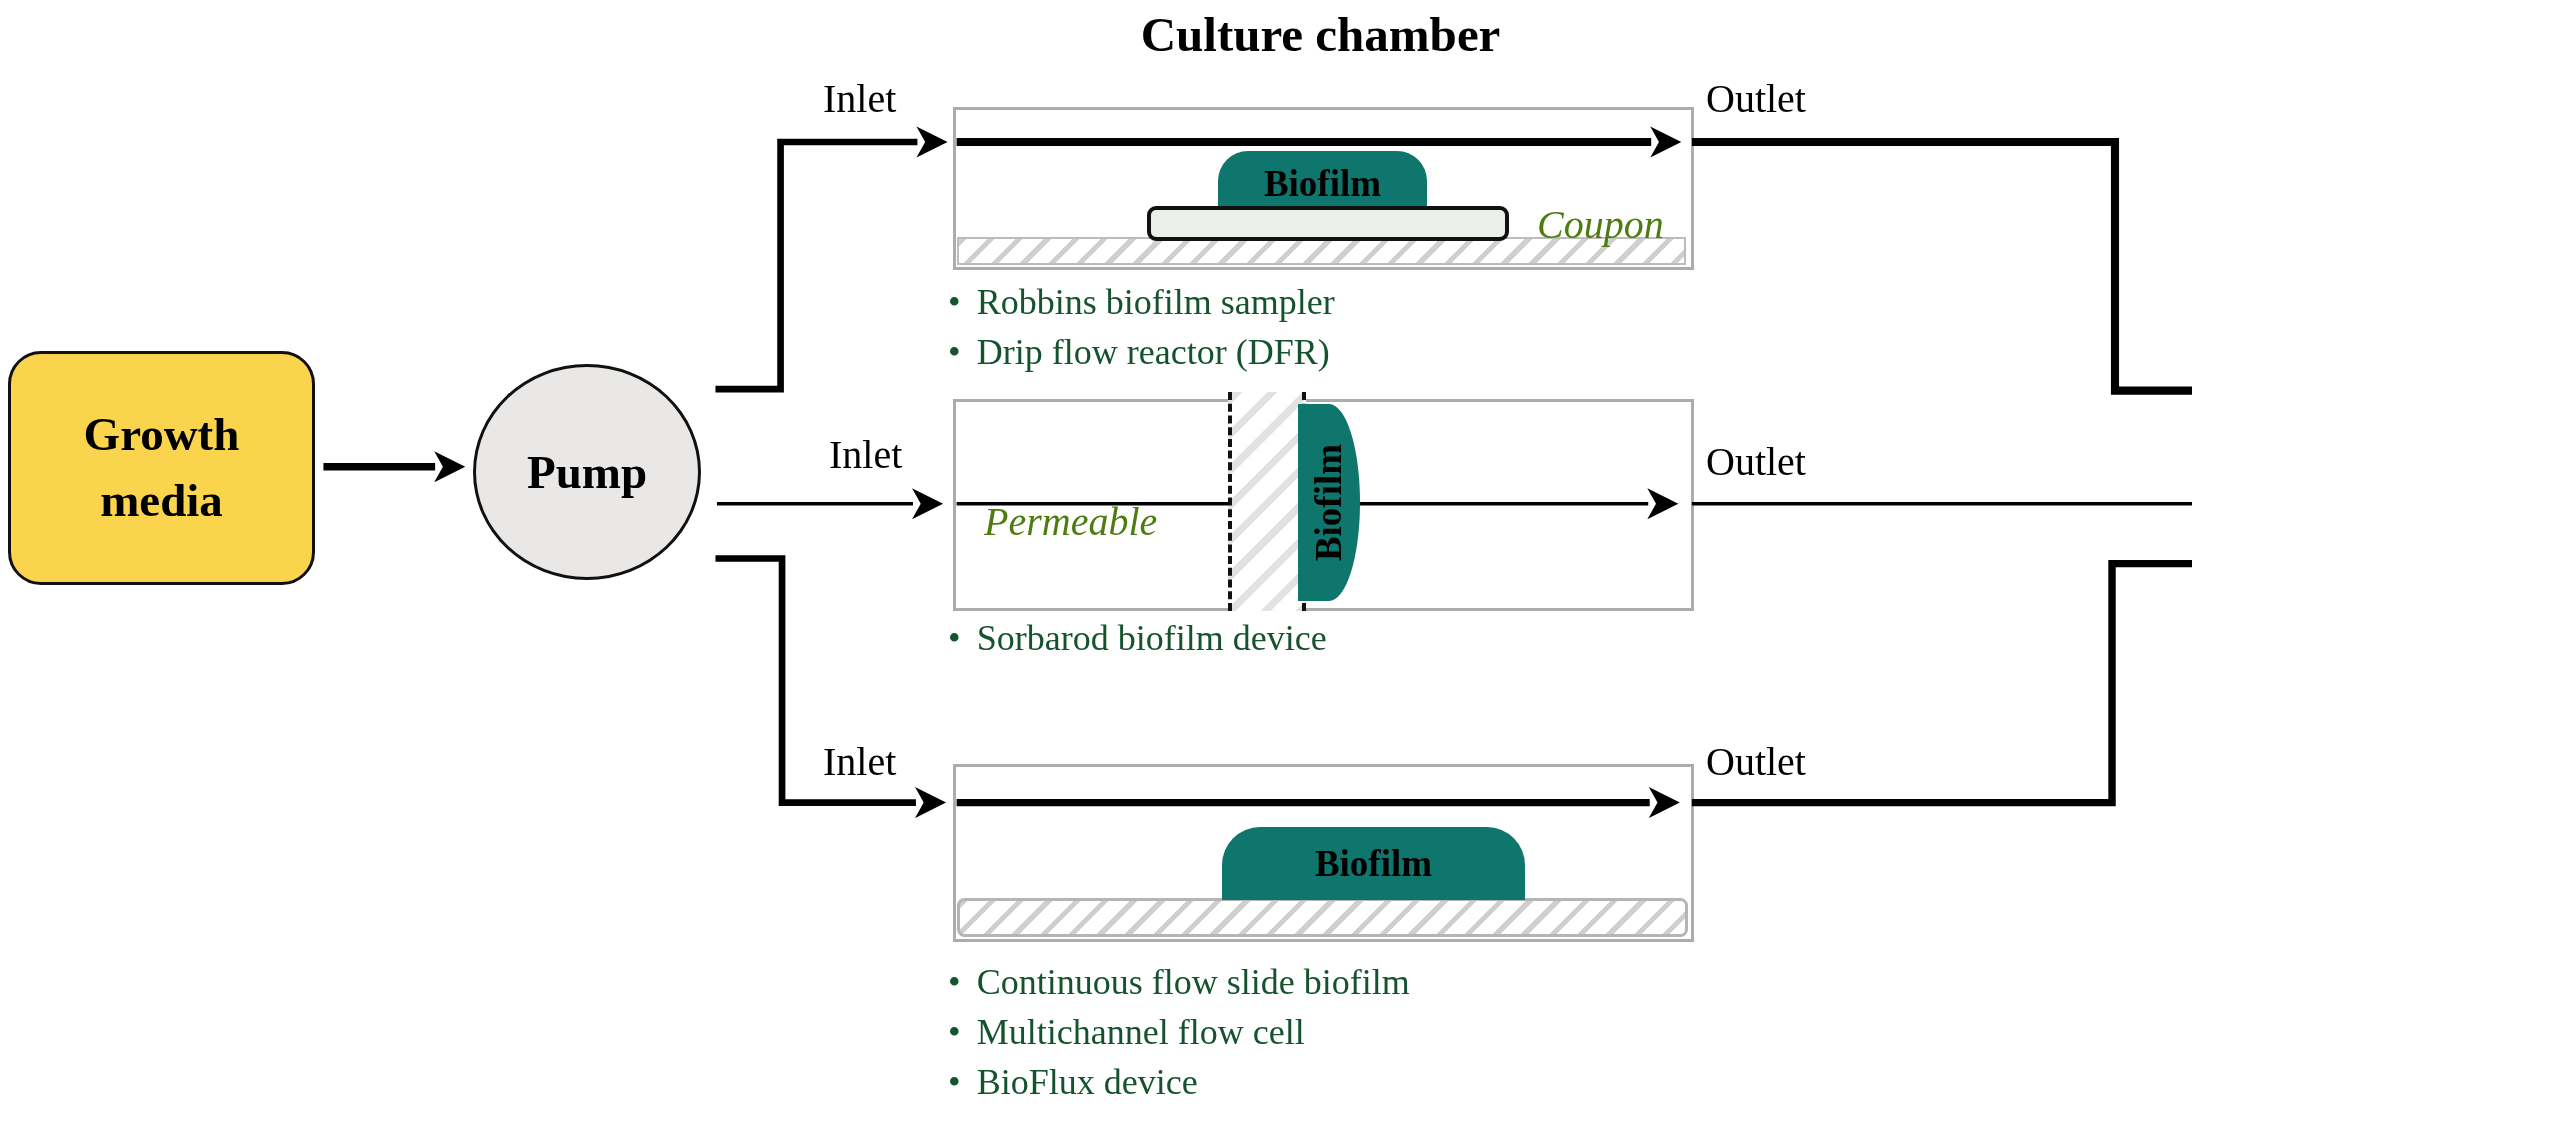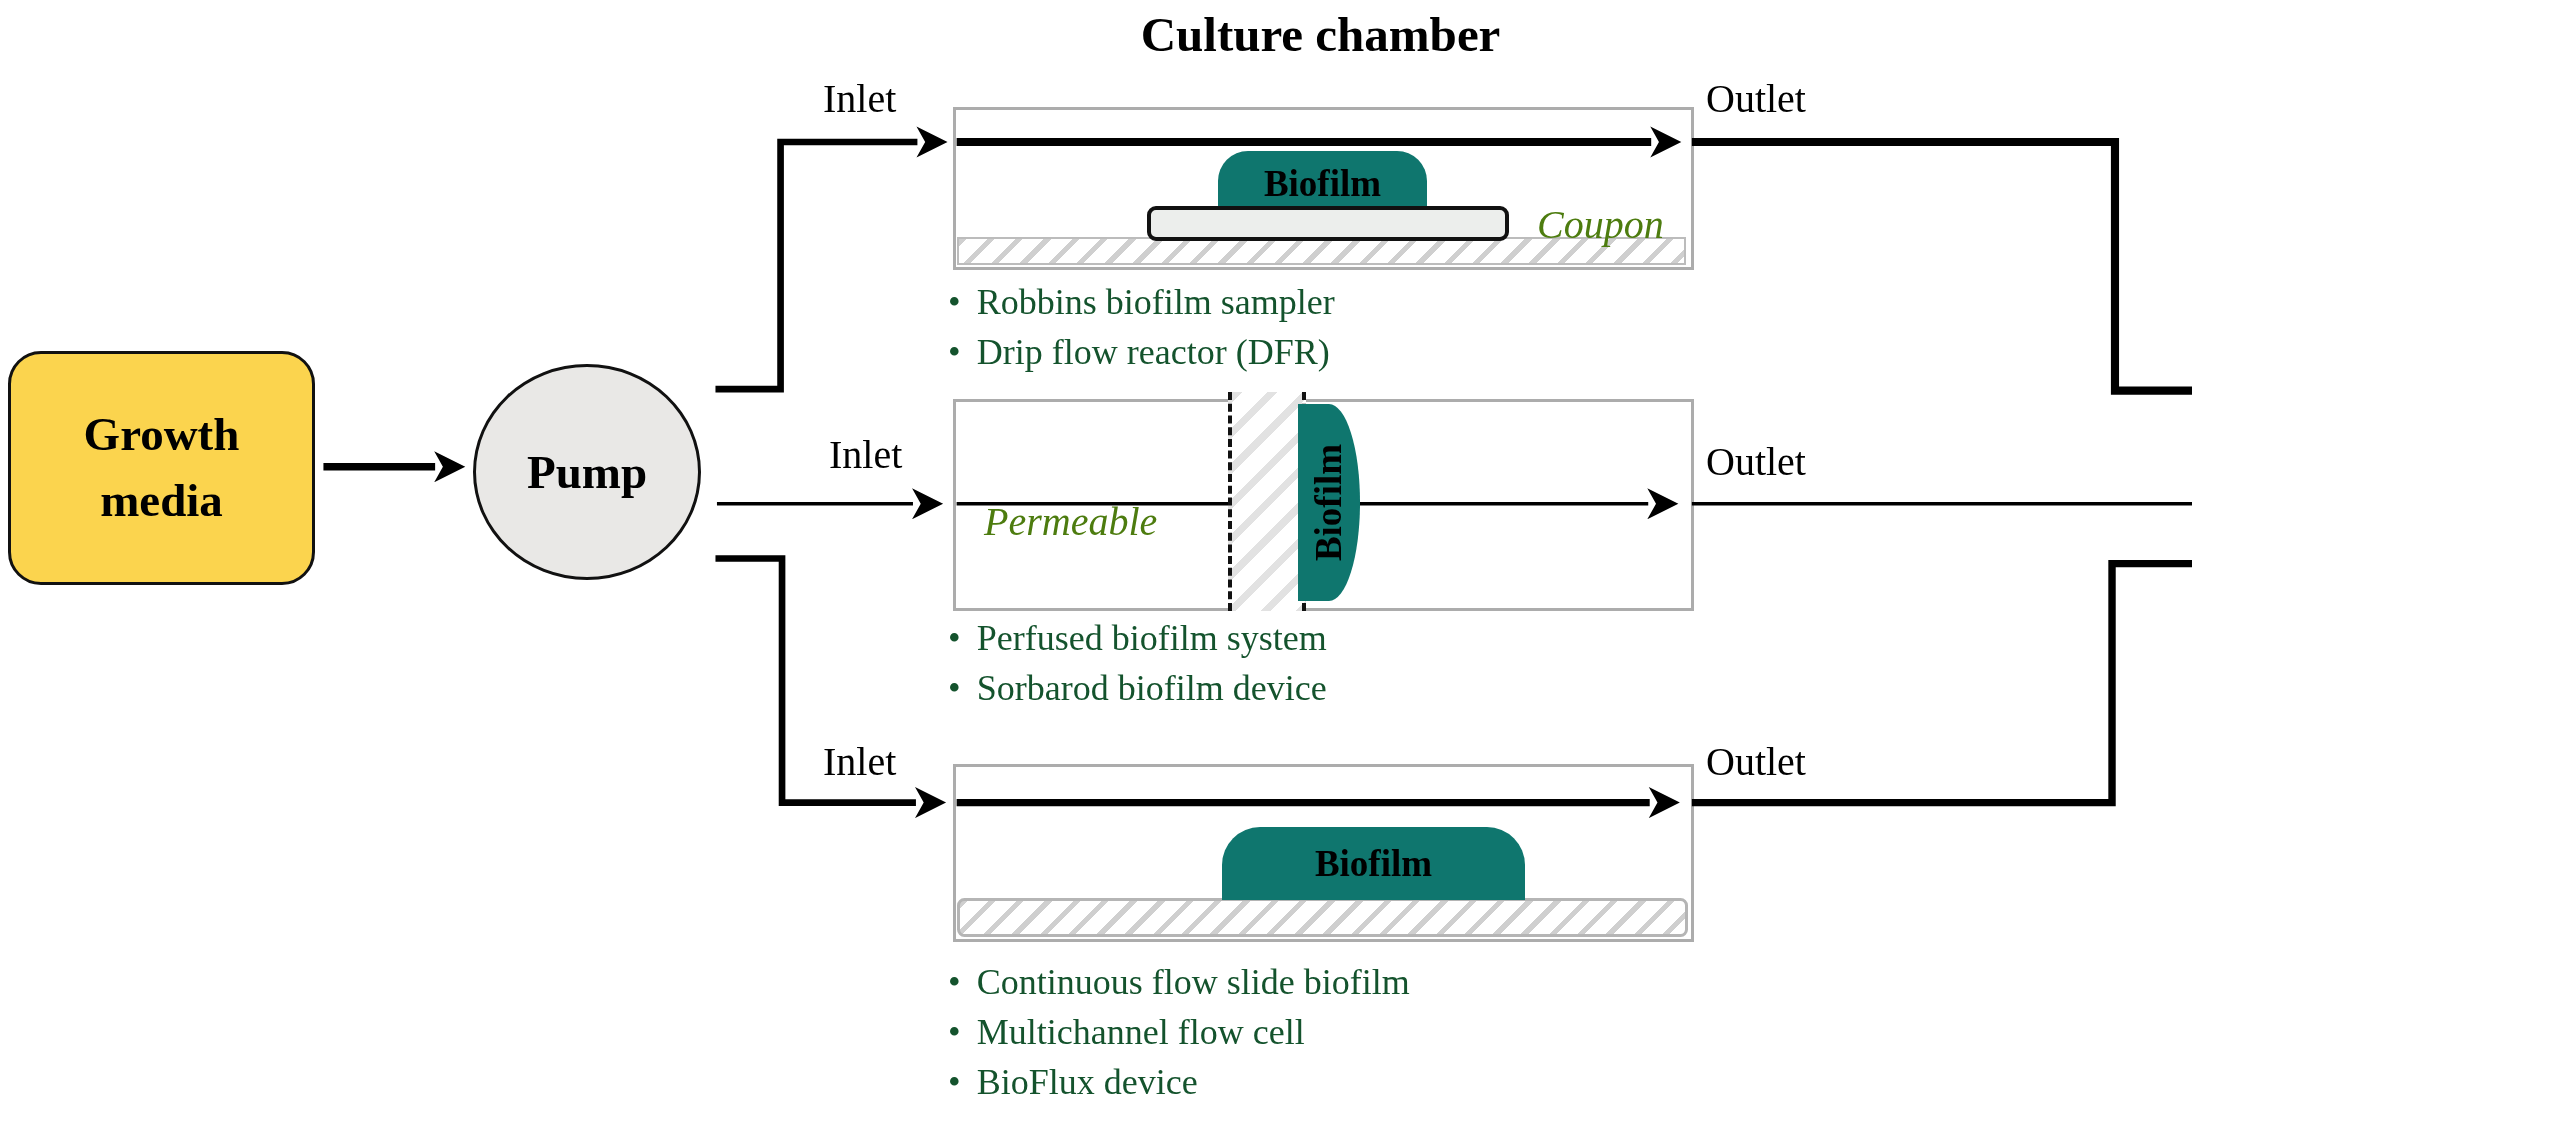--- a/index.html
+++ b/index.html
@@ -140,21 +140,20 @@
   <div class="abs hatch-light strip-mid"></div>
   <div class="abs blob blob-mid">
     <span>Biofilm</span>
   </div>
   <div class="abs italic-label substrate-label">
     <div>Permeable</div>
   </div>
   <div class="abs io-label inlet-2">Inlet</div>
   <div class="abs io-label outlet-2">Outlet</div>
   <div class="abs bullets bullets-2">
-    <div class="bullet-line">Perfused biofilm system</div>
     <div class="bullet-line">Sorbarod biofilm device</div>
   </div>
 
   <div class="abs chamber chamber-bot"></div>
   <div class="abs hatch strip-bot"></div>
   <div class="abs blob blob-bot">
     <span>Biofilm</span>
   </div>
   <div class="abs io-label inlet-3">Inlet</div>
   <div class="abs io-label outlet-3">Outlet</div>

